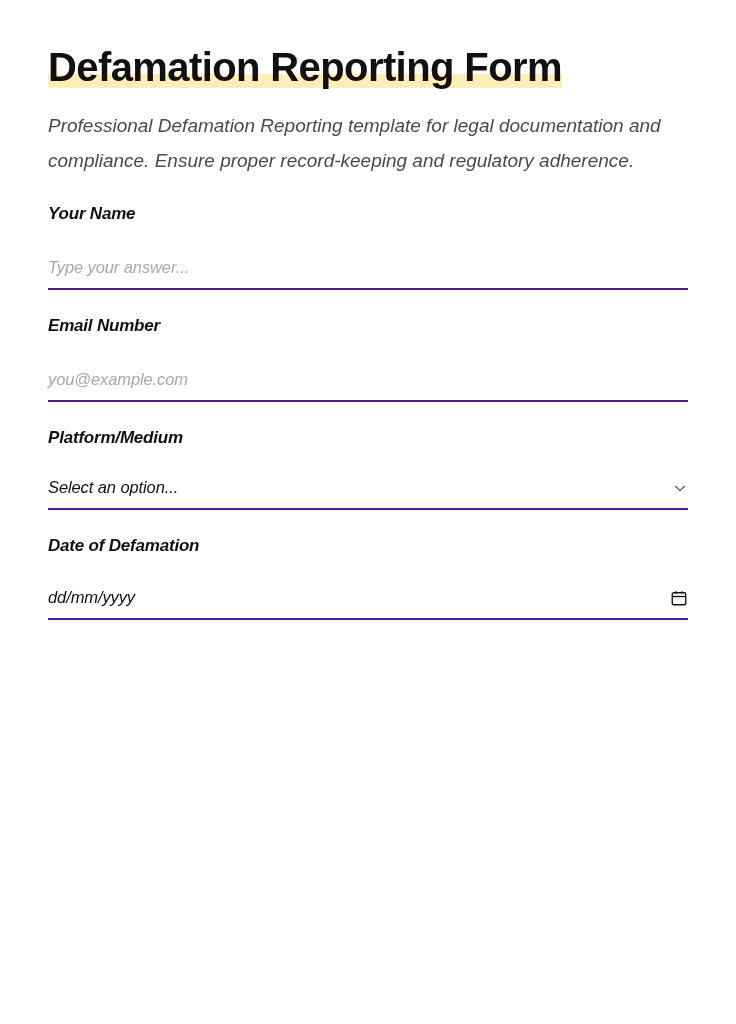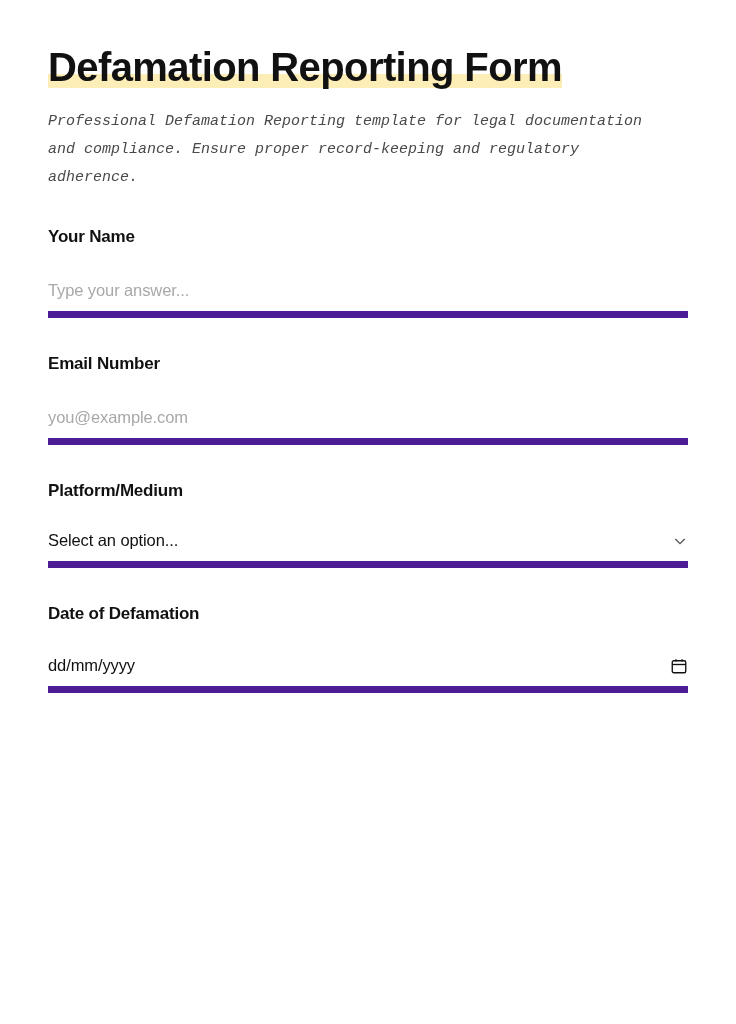--- a/index.html
+++ b/index.html
@@ -37,39 +37,39 @@
     z-index: 1;
     margin: 0;
     font-size: 40px;
     line-height: 1.15;
     font-weight: 700;
     letter-spacing: -0.6px;
     color: #111111;
   }
   .form-desc {
     margin: 18px 0 0 0;
-    font-size: 15px;
+    font-size: 19px;
     line-height: 1.85;
     font-style: italic;
     color: #4a4a4a;
     max-width: 625px;
-    font-family: Liberation Mono, monospace;
   }
   .field {
-    margin-top: 36px;
+    margin-top: 26px;
+    font-style: italic;
   }
   .field-label {
     font-size: 17px;
     font-weight: 700;
     color: #111111;
     letter-spacing: -0.2px;
   }
   .input-line {
     margin-top: 34px;
-    border-bottom: 7px solid #4c1d95;
+    border-bottom: 2px solid #4c1d95;
     padding-bottom: 11px;
     display: flex;
     align-items: center;
     justify-content: space-between;
   }
   .input-text {
     font-size: 16.5px;
     color: #a8a8a8;
     letter-spacing: -0.1px;
   }

